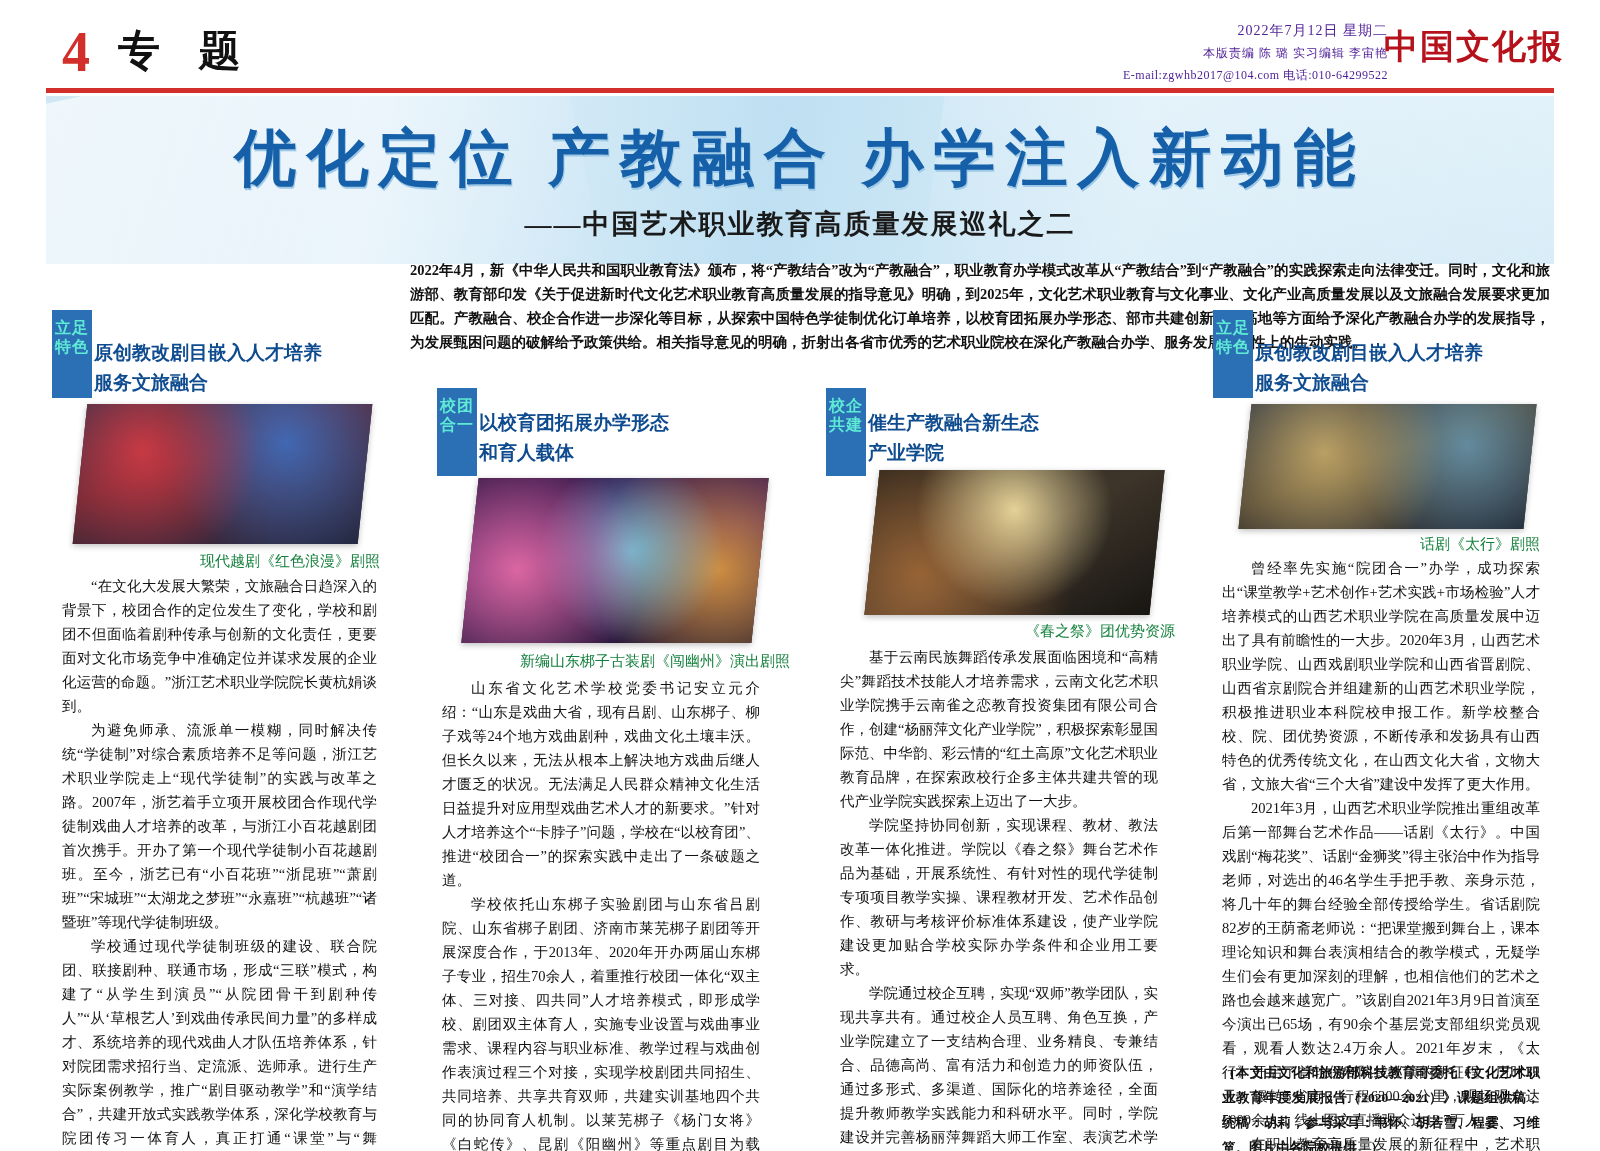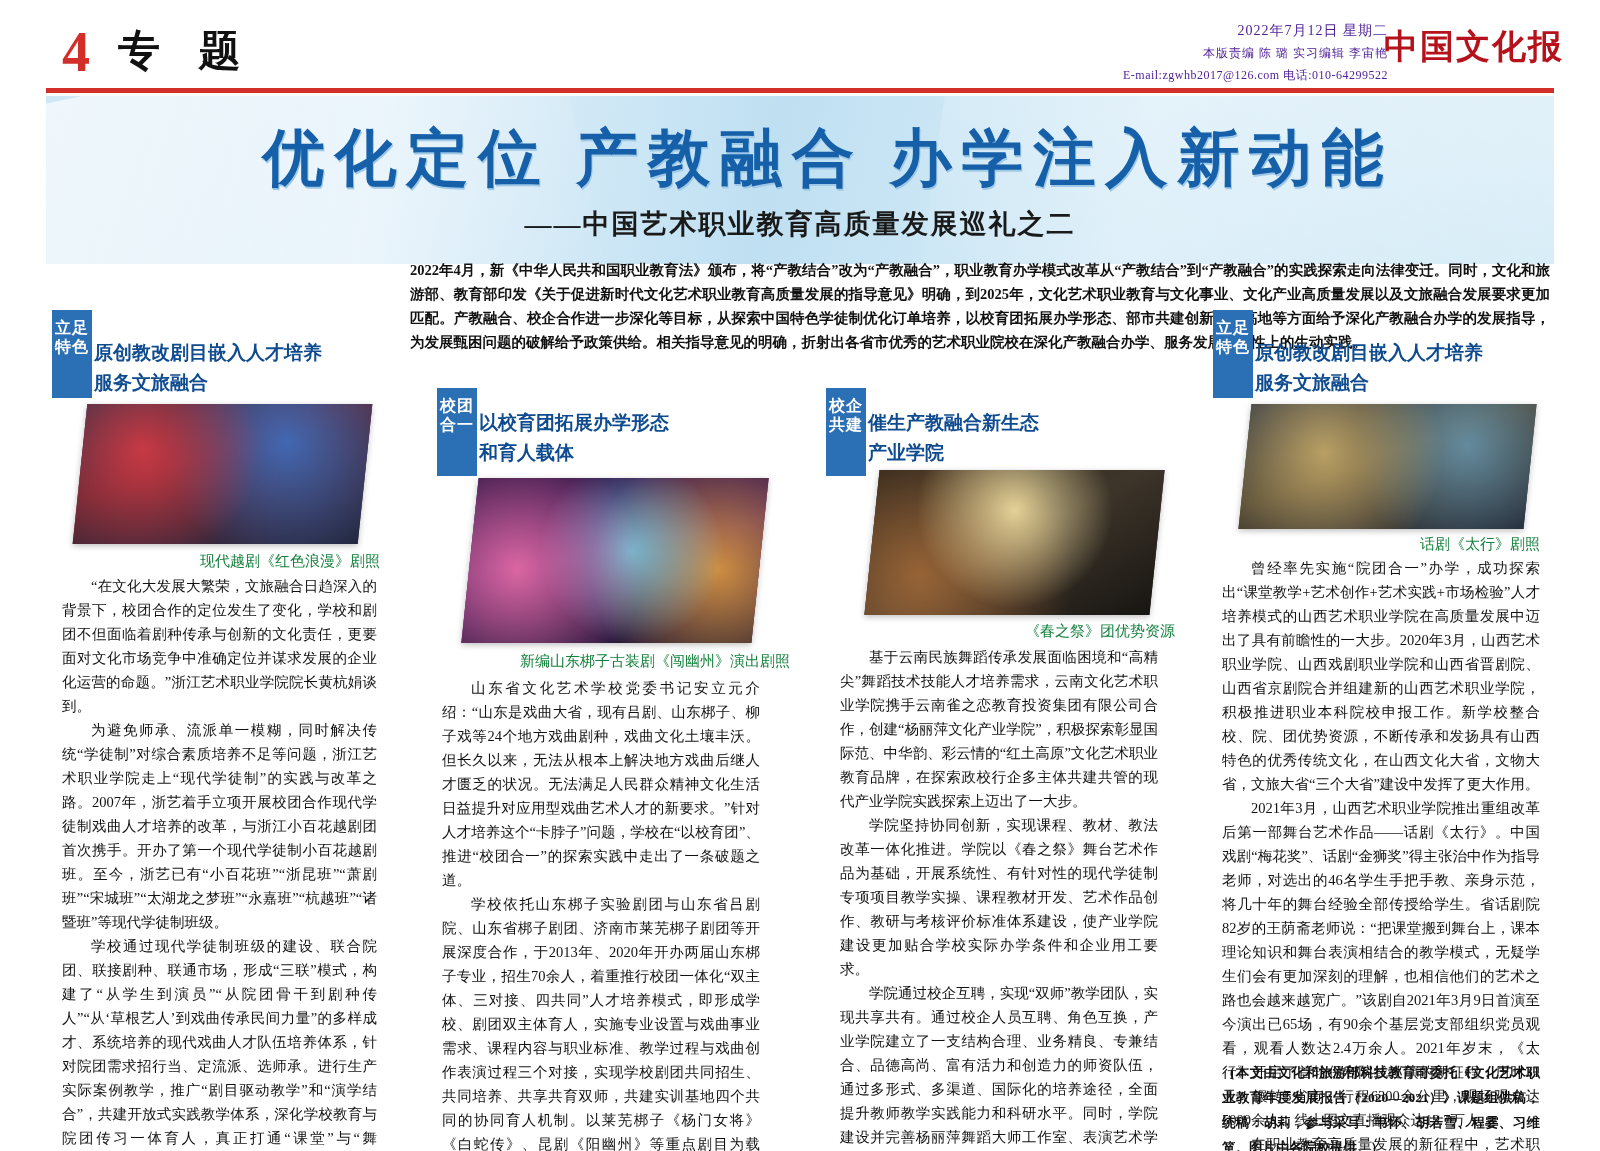--- a/index.html
+++ b/index.html
@@ -58,38 +58,37 @@
     background:linear-gradient(200deg,rgba(255,255,255,.55),rgba(255,255,255,0));
     transform:rotate(8deg);
   }
   .headline{
     position:absolute;left:0;top:20px;width:1508px;text-align:center;
     font-size:62px;font-weight:bold;letter-spacing:10px;
     color:#1560a8;
     text-shadow:1px 2px 0 #9fc9e6;
     font-family:"Liberation Serif",serif;
     z-index:2;
-    padding-left:28px;
   }
   .subhead{
     position:absolute;left:0;top:110px;width:1508px;text-align:center;
     font-size:27px;font-weight:bold;color:#1a1a1a;letter-spacing:2px;
     z-index:2;
   }
   
   .lead{
     position:absolute;left:410px;top:258px;width:1140px;
     font-size:14.5px;line-height:24px;text-align:justify;
     font-weight:bold;font-family:"Liberation Serif",serif;
     color:#111;
   }
   
   .tag{
     position:absolute;width:34px;
-    background:#2b6fb5;color:#ffffff;
+    background:#2b6fb5;color:#5eead4;
     font-size:16px;font-weight:bold;line-height:19px;
     text-align:center;padding:8px 3px;
     letter-spacing:1px;
   }
   .tag span{display:block;}
   .tag-title{
     position:absolute;
     font-size:19px;font-weight:bold;color:#0f4b8f;line-height:30px;
   }
   
@@ -137,21 +136,21 @@
 </style>
 </head>
 <body>
 
 <div class="masthead">
   <div class="page-num">4</div>
   <div class="page-section">专 题</div>
   <div class="mast-right">
     <div class="dateline">2022年7月12日 星期二</div>
     <div class="editors">本版责编 陈 璐 实习编辑 李宙艳</div>
-    <div class="contact">E-mail:zgwhb2017@126.com    电话:010-64299522</div>
+    <div class="contact">E-mail:zgwhb2017@104.com    电话:010-64299522</div>
   </div>
   <div class="paper-logo">中国文化报</div>
 </div>
 <div class="rule-red"></div>
 
 <div class="banner">
   <div class="headline">优化定位 产教融合 办学注入新动能</div>
   <div class="subhead">——中国艺术职业教育高质量发展巡礼之二</div>
 </div>
 

